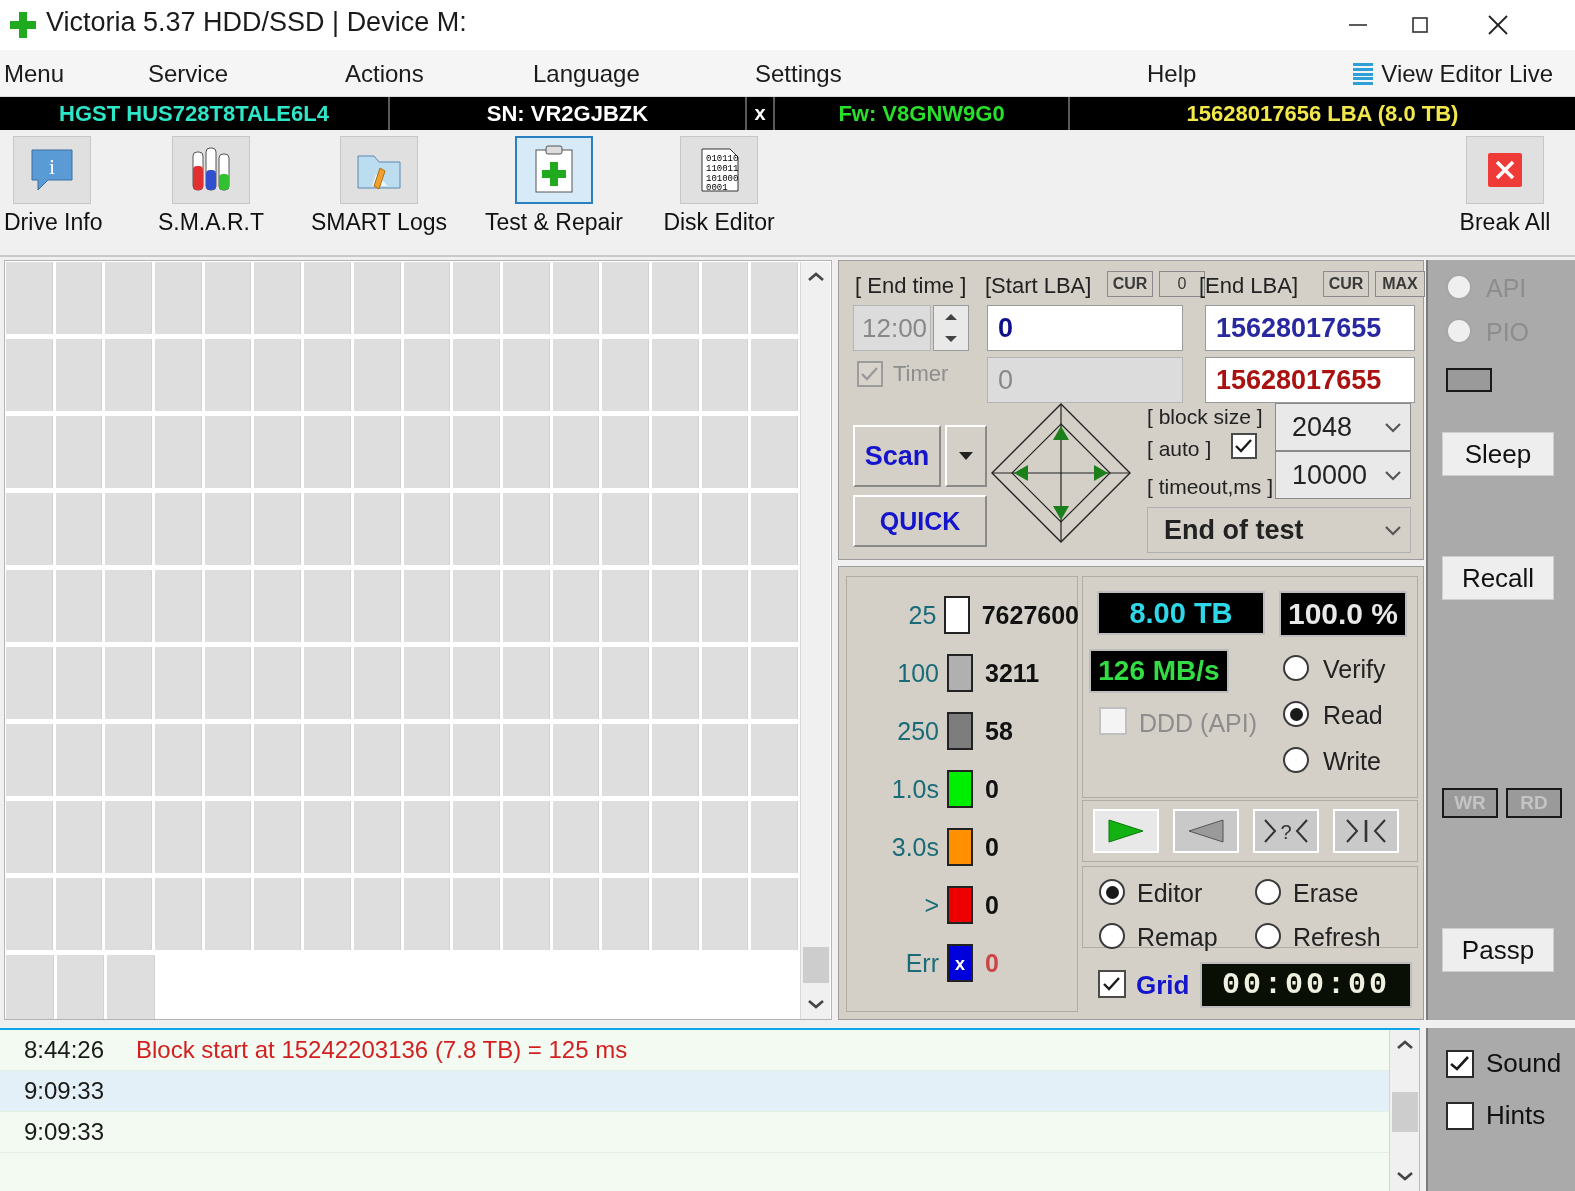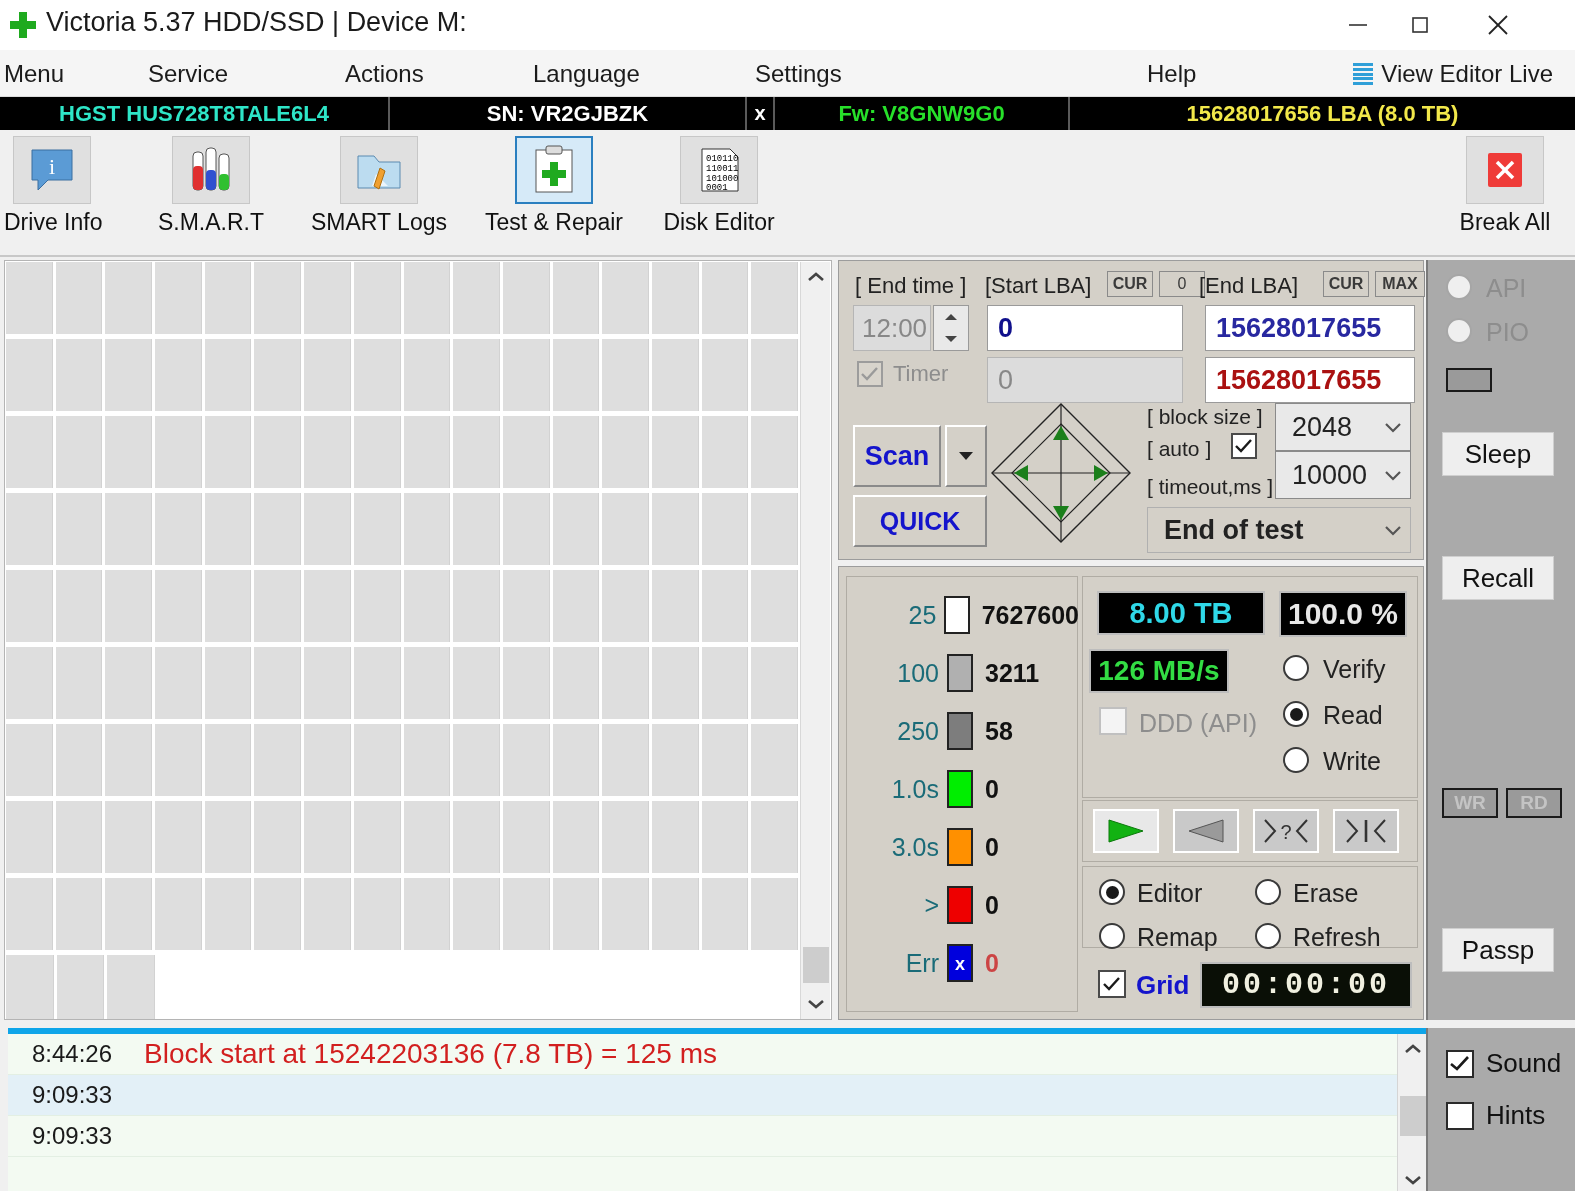--- a/index.html
+++ b/index.html
@@ -102,25 +102,25 @@
   .tbtn{position:absolute;top:8px;width:66px;height:44px;background:#c9c9c9;border:2px solid #fff;box-sizing:border-box;display:flex;align-items:center;justify-content:center;cursor:pointer;}
   .actp{position:absolute;left:1082px;top:866px;width:336px;height:82px;background:#d4d0c8;border:1px solid #b0aca4;box-sizing:border-box;}
   .gridp{position:absolute;left:1082px;top:956px;width:336px;height:60px;background:#d4d0c8;}
 
   
   .sidebar{position:absolute;left:1426px;top:260px;width:149px;height:760px;background:#aaaaaa;border-left:2px solid #7a7a7a;box-sizing:border-box;}
   .sbtn{position:absolute;left:14px;width:112px;height:44px;background:#eeeeee;border:1px solid #cfcfcf;display:flex;align-items:center;justify-content:center;font-size:26px;color:#111;cursor:pointer;box-sizing:border-box;}
   .smallbox{position:absolute;background:#9a9a9a;border:2px solid #1a1a1a;box-sizing:border-box;display:flex;align-items:center;justify-content:center;font-size:19px;font-weight:bold;color:#c4c4c4;}
 
   
-  .logwrap{position:absolute;left:8px;top:1028px;width:1420px;height:163px;background:#f3faf2;border-top:6px solid #0ea5e9;border-right:1px solid #bbb;box-sizing:border-box;}
+  .logwrap{position:absolute;left:0;top:1028px;width:1420px;height:163px;background:#f3faf2;border-top:2px solid #0ea5e9;border-right:1px solid #bbb;box-sizing:border-box;}
   .logrow{position:relative;height:40px;display:flex;align-items:center;border-bottom:1px solid #e3efe3;}
   .logrow.alt{background:#e3f0f7;}
   .log-time{width:128px;text-align:center;font-size:24px;color:#1a1a1a;}
-  .log-msg{flex:1;font-size:28px;white-space:nowrap;overflow:hidden;padding-left:8px;}
+  .log-msg{flex:1;font-size:24px;white-space:nowrap;overflow:hidden;padding-left:8px;}
   .logscroll{position:absolute;right:0;top:0;width:30px;height:161px;background:#f0f0f0;border-left:1px solid #d5d5d5;box-sizing:border-box;}
   .bottomright{position:absolute;left:1426px;top:1028px;width:149px;height:163px;background:#aaaaaa;border-left:2px solid #7a7a7a;box-sizing:border-box;}
   .brrow{position:absolute;left:18px;display:flex;align-items:center;gap:12px;cursor:pointer;}
   .brrow span{font-size:26px;color:#111;}
   .cbox2{width:28px;height:28px;background:#fff;border:2px solid #2a2a2a;box-sizing:border-box;display:flex;align-items:center;justify-content:center;}
 </style>
 </head>
 <body>
 
 <div class="app">

